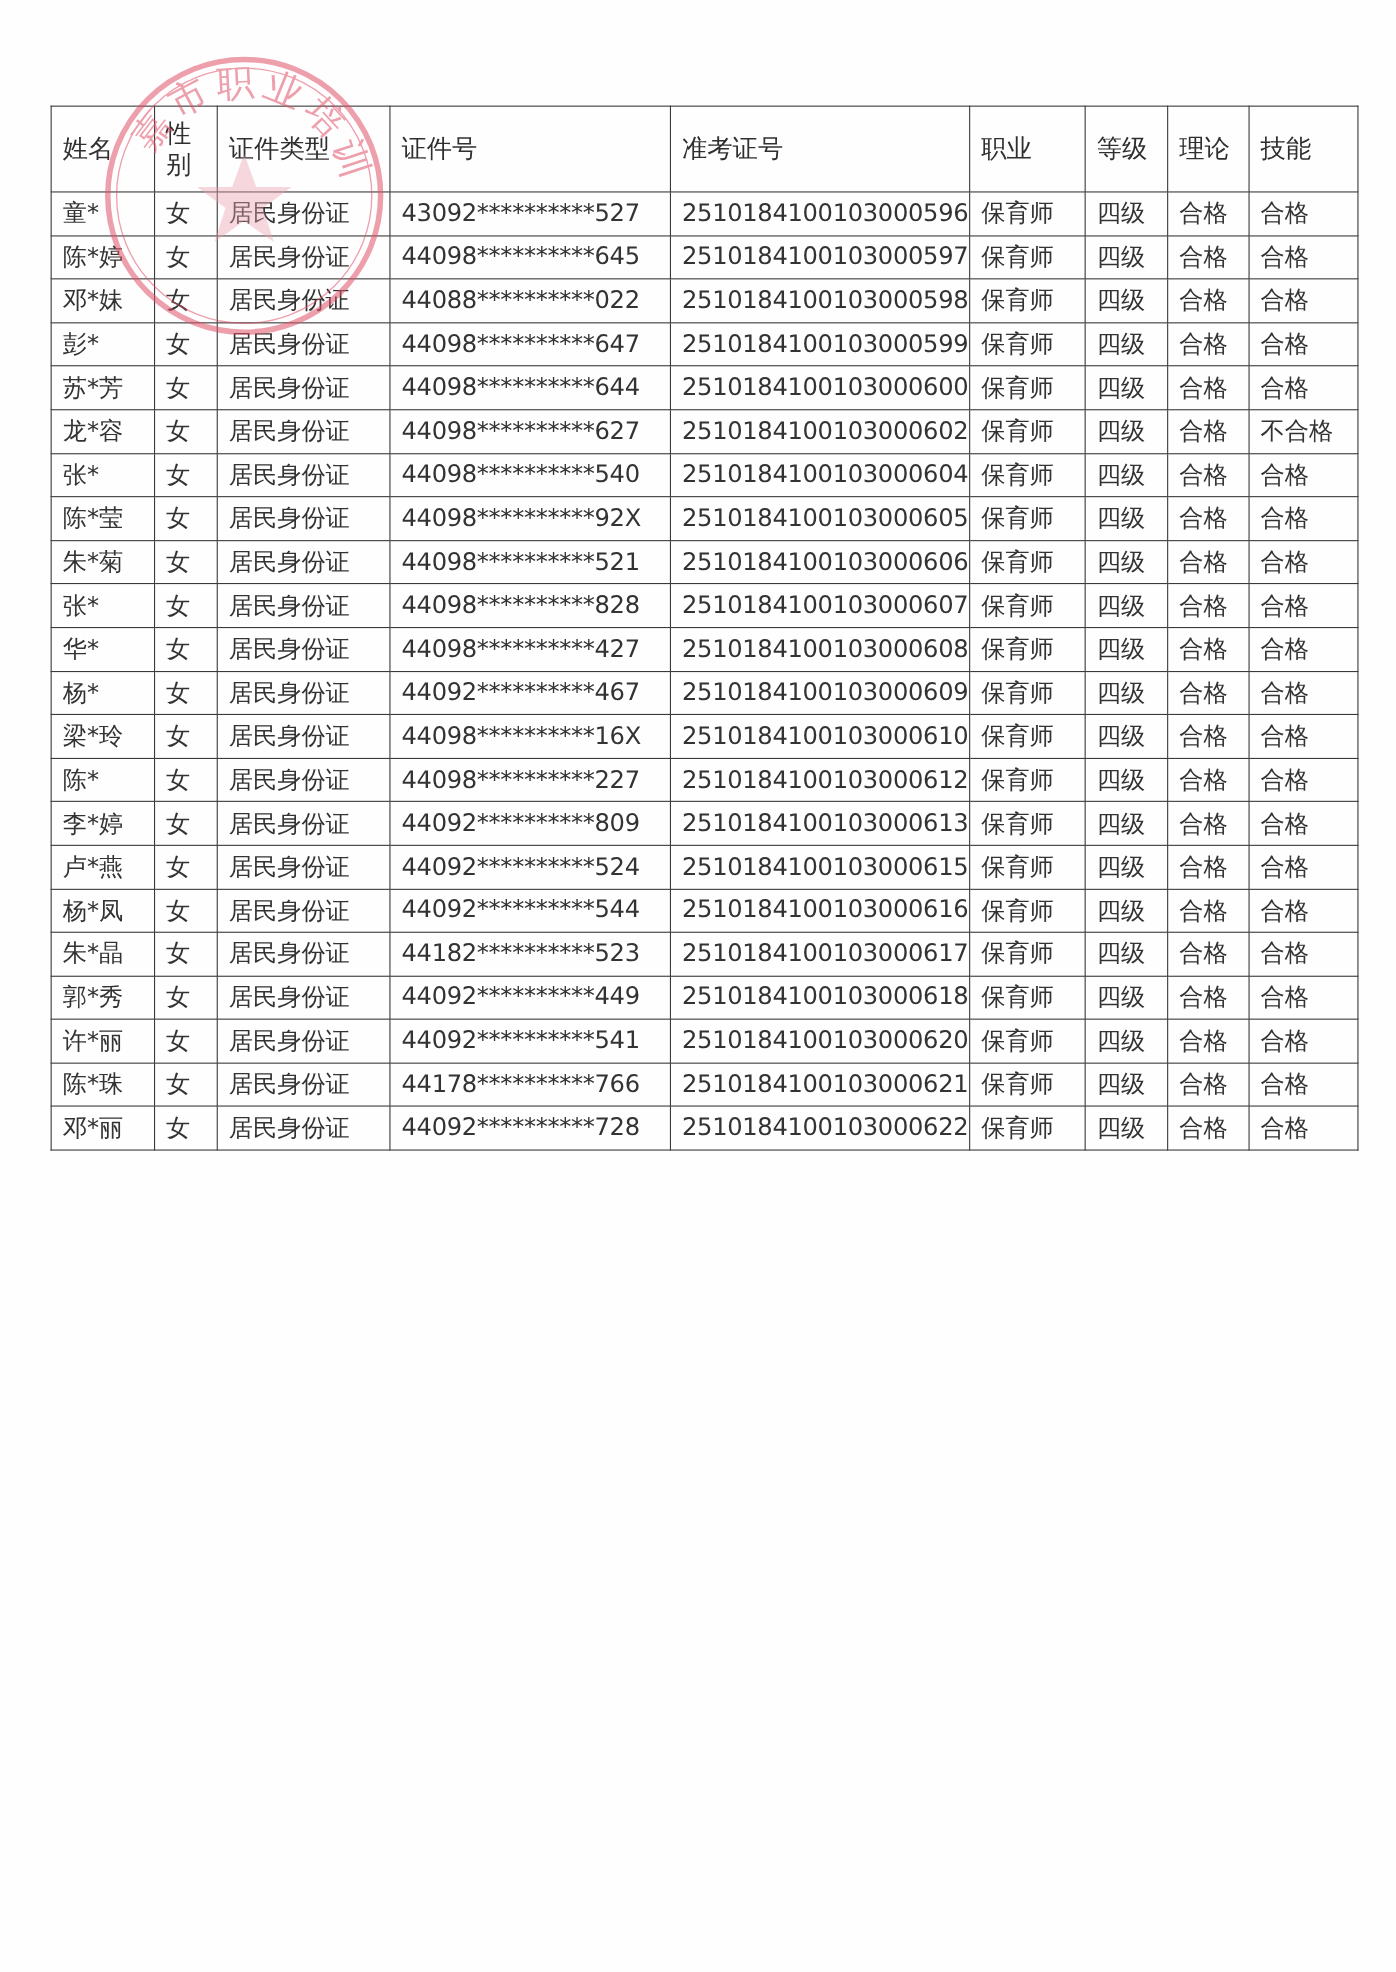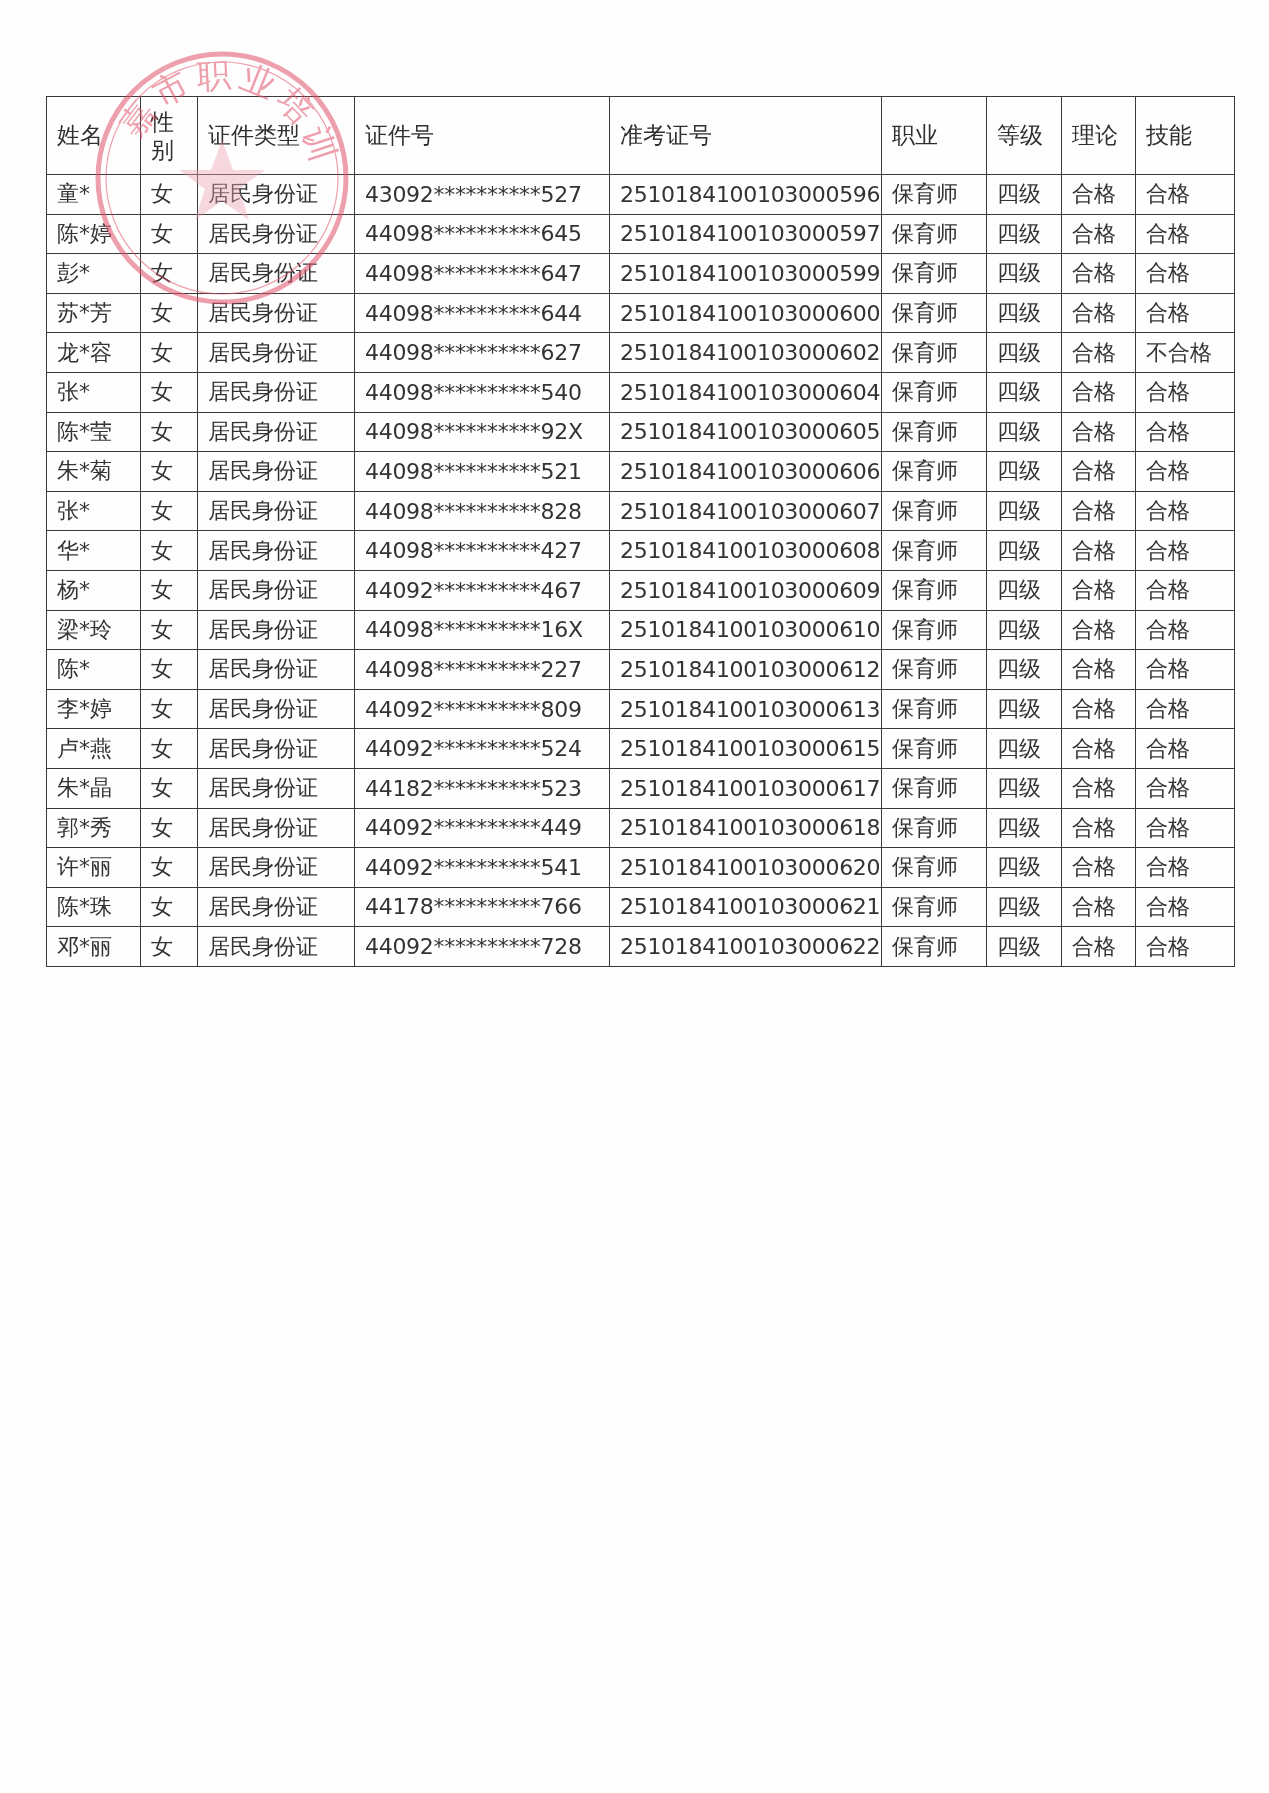--- a/index.html
+++ b/index.html
@@ -132,20 +132,31 @@
           <td class="gender">女</td>
           <td>居民身份证</td>
           <td class="num">44098**********645</td>
           <td class="num">2510184100103000597</td>
           <td>保育师</td>
           <td>四级</td>
           <td>合格</td>
           <td>合格</td>
         </tr>
         <tr>
+          <td>邓*妹</td>
+          <td class="gender">女</td>
+          <td>居民身份证</td>
+          <td class="num">44088**********022</td>
+          <td class="num">2510184100103000598</td>
+          <td>保育师</td>
+          <td>四级</td>
+          <td>合格</td>
+          <td>合格</td>
+        </tr>
+        <tr>
           <td>彭*</td>
           <td class="gender">女</td>
           <td>居民身份证</td>
           <td class="num">44098**********647</td>
           <td class="num">2510184100103000599</td>
           <td>保育师</td>
           <td>四级</td>
           <td>合格</td>
           <td>合格</td>
         </tr>
@@ -269,20 +280,31 @@
           <td>四级</td>
           <td>合格</td>
           <td>合格</td>
         </tr>
         <tr>
           <td>卢*燕</td>
           <td class="gender">女</td>
           <td>居民身份证</td>
           <td class="num">44092**********524</td>
           <td class="num">2510184100103000615</td>
+          <td>保育师</td>
+          <td>四级</td>
+          <td>合格</td>
+          <td>合格</td>
+        </tr>
+        <tr>
+          <td>杨*凤</td>
+          <td class="gender">女</td>
+          <td>居民身份证</td>
+          <td class="num">44092**********544</td>
+          <td class="num">2510184100103000616</td>
           <td>保育师</td>
           <td>四级</td>
           <td>合格</td>
           <td>合格</td>
         </tr>
         <tr>
           <td>朱*晶</td>
           <td class="gender">女</td>
           <td>居民身份证</td>
           <td class="num">44182**********523</td>

